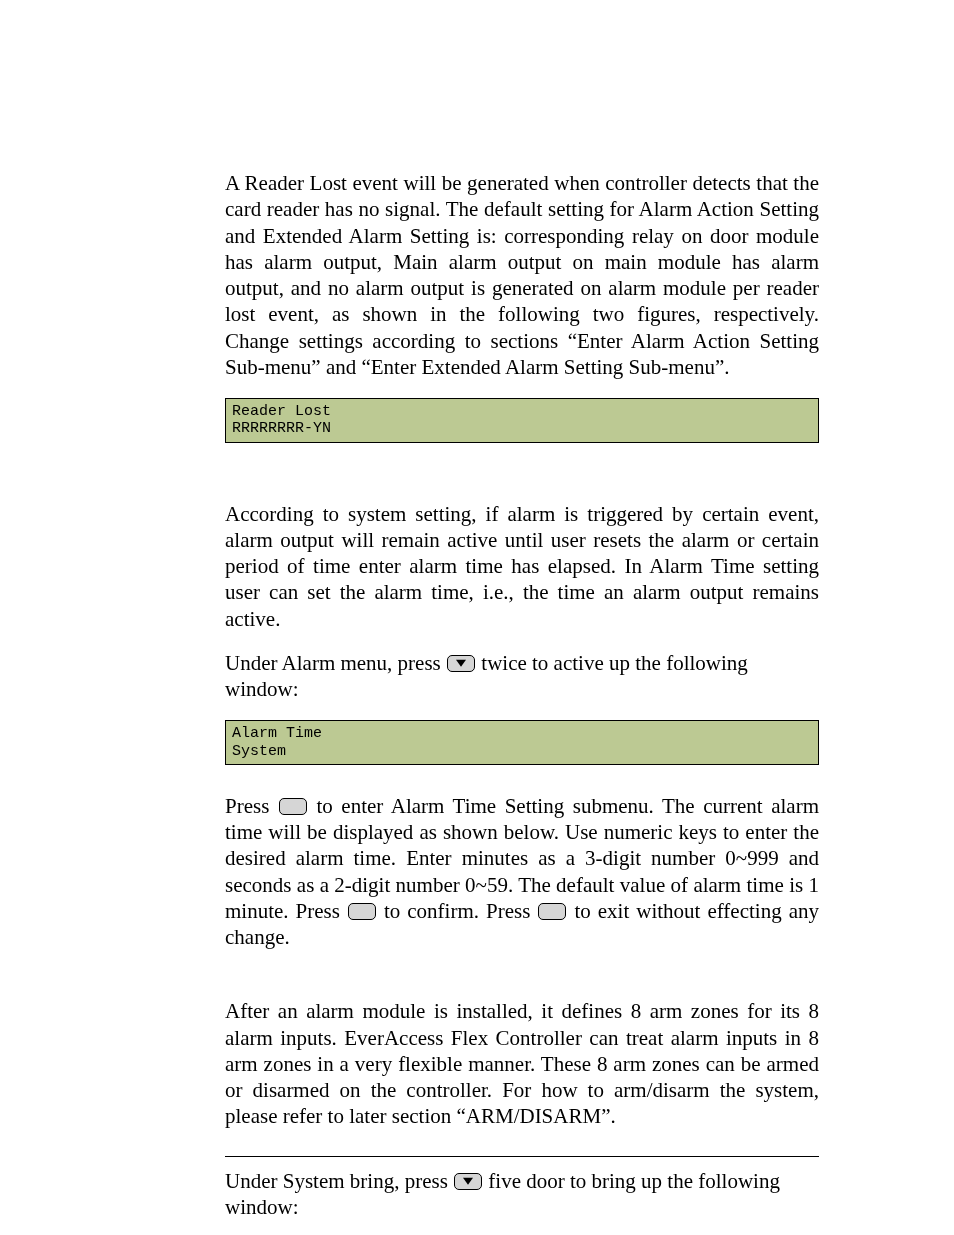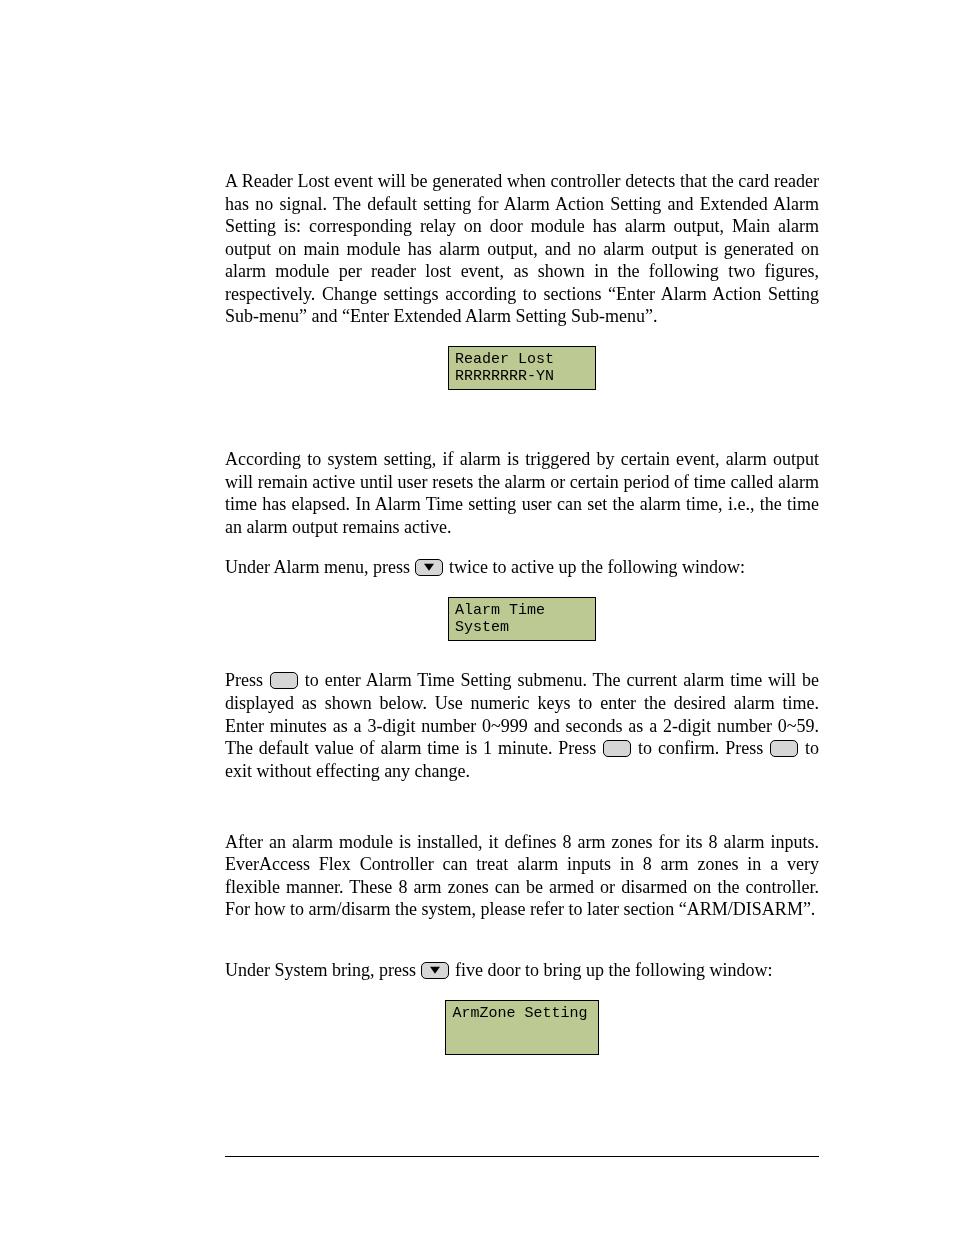--- a/index.html
+++ b/index.html
@@ -10,30 +10,31 @@
     color: #000;
   }
   .page {
     width: 954px;
     height: 1235px;
     position: relative;
     box-sizing: border-box;
     padding: 170px 135px 0 225px;
   }
   .para {
-    font-size: 18px;
+    font-size: 21px;
     line-height: 1.25;
     text-align: justify;
     margin: 0 0 18px 0;
   }
   .lcd-row {
     display: flex;
     justify-content: center;
     gap: 60px;
     margin: 10px 0 28px 0;
+    flex-direction: column;
   }
   .lcd {
     background: #bcc993;
     border: 1px solid #000;
     padding: 4px 10px 4px 6px;
     font-family: "Courier New", Courier, monospace;
     font-size: 15px;
     line-height: 1.15;
     white-space: pre;
     min-width: 130px;
@@ -75,21 +76,21 @@
 
   <p class="para">A Reader Lost event will be generated when controller detects that the card reader has no signal. The default setting for Alarm Action Setting and Extended Alarm Setting is: corresponding relay on door module has alarm output, Main alarm output on main module has alarm output, and no alarm output is generated on alarm module per reader lost event, as shown in the following two figures, respectively. Change settings according to sections “Enter Alarm Action Setting Sub-menu” and “Enter Extended Alarm Setting Sub-menu”.</p>
 
   <div class="lcd-row">
     <div class="lcd"><span>Reader Lost</span>
 <span>RRRRRRRR-YN</span></div>
   </div>
 
   <div style="height:30px"></div>
 
-  <p class="para">According to system setting, if alarm is triggered by certain event, alarm output will remain active until user resets the alarm or certain period of time called alarm time has elapsed. In Alarm Time setting user can set the alarm time, i.e., the time an alarm output remains active.</p>
+  <p class="para">According to system setting, if alarm is triggered by certain event, alarm output will remain active until user resets the alarm or certain period of time enter alarm time has elapsed. In Alarm Time setting user can set the alarm time, i.e., the time an alarm output remains active.</p>
 
   <p class="para" style="text-align:left">
     <span>Under Alarm menu, press </span><span class="key down"></span><span> twice to active up the following window:</span>
   </p>
 
   <div class="lcd-row">
     <div class="lcd"><span>Alarm Time</span>
 <span>System</span></div>
   </div>
 

